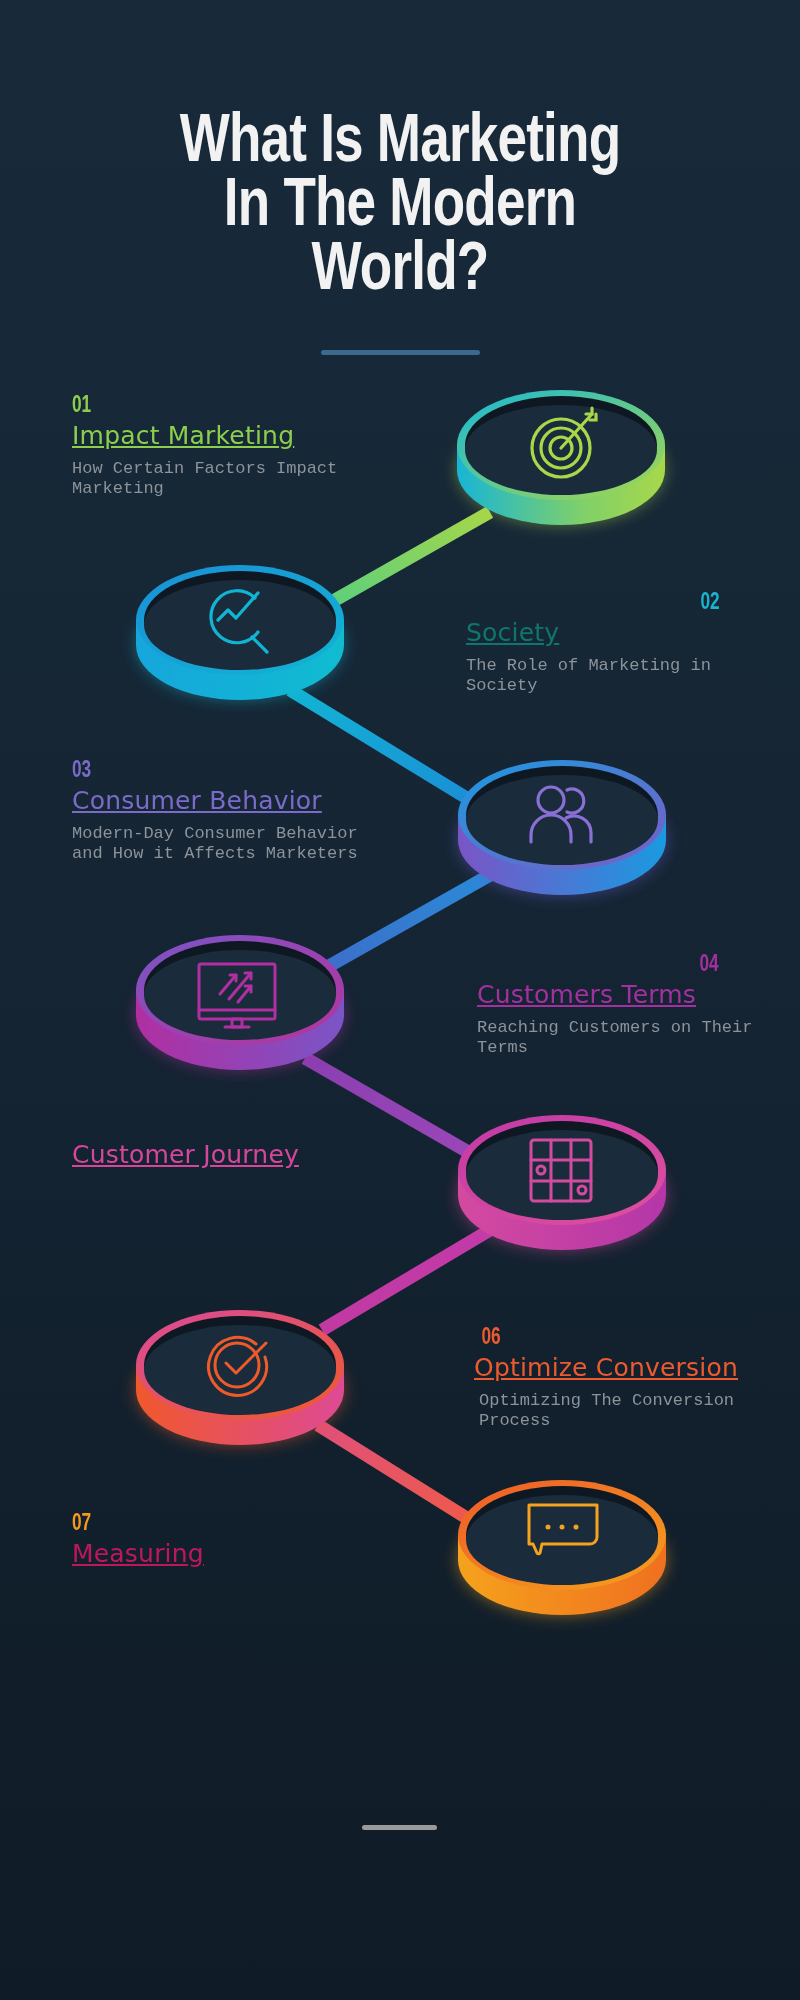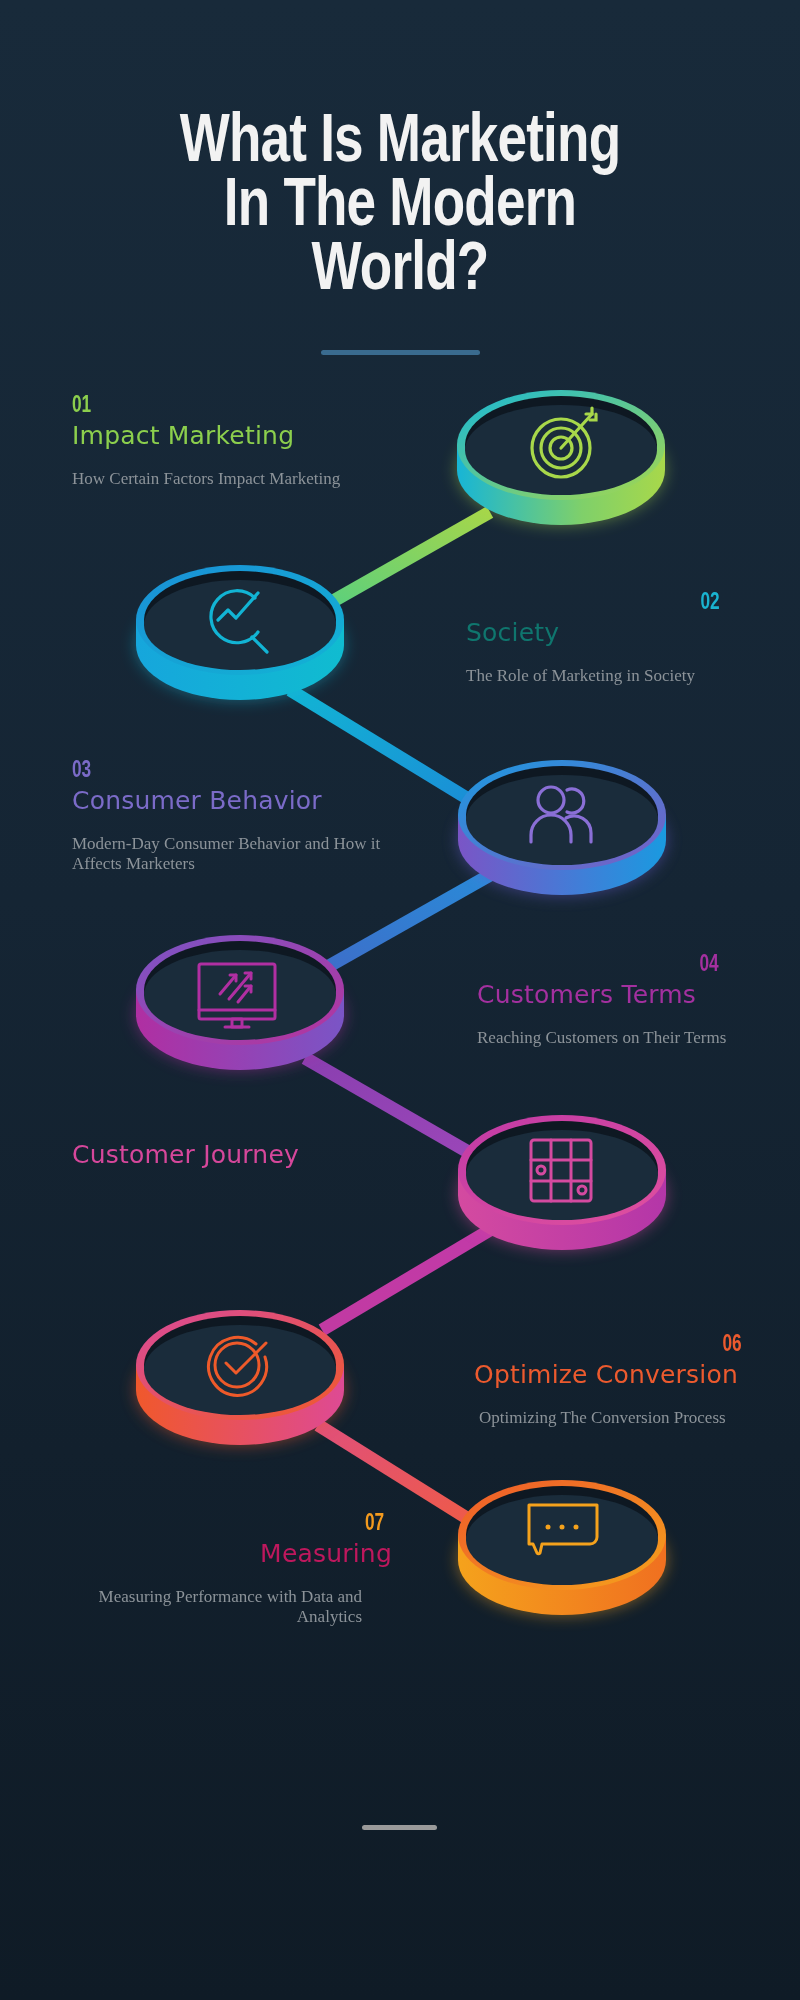--- a/index.html
+++ b/index.html
@@ -26,25 +26,25 @@
   svg.art { position:absolute; left:0; top:0; width:800px; height:2000px; }
   .block { position:absolute; }
   .num {
     font-family:"Liberation Sans Narrow","Liberation Sans", sans-serif;
     font-weight:bold; font-size:24px; line-height:26px;
     display:inline-block; transform:scaleX(0.72); transform-origin:left top;
   }
   .num.right { transform-origin:right top; }
   .heading {
     font-family:"DejaVu Sans", sans-serif; font-size:25px; line-height:30px;
-    white-space:nowrap; letter-spacing:0.2px;
+    white-space:nowrap; letter-spacing:0.2px;text-decoration:underline;
   }
   .sub {
-    font-family:Liberation Serif, serif; color:#8c9399;
-    font-size:17px; line-height:20px; margin-top:18px;
+    font-family:Liberation Mono, monospace; color:#8c9399;
+    font-size:17px; line-height:20px; margin-top:8px;
   }
   .num-wrap { height:30px; }
 </style>
 </head>
 <body>
 
 <div class="title">
   <div>What Is Marketing</div>
   <div>In The Modern</div>
   <div>World?</div>
@@ -280,24 +280,23 @@
   <div class="num-wrap" style="text-align:right; padding-right:58px;"><span class="num right" style="color:#a3309f">04</span></div>
   <div class="heading" style="color:#a3309f">Customers Terms</div>
   <div class="sub" style="width:290px">Reaching Customers on Their Terms</div>
 </div>
 
 <div class="block" style="left:72px; top:1140px; width:340px;">
   <div class="heading" style="color:#d6479b">Customer Journey</div>
 </div>
 
 <div class="block" style="left:474px; top:1323px; width:320px;">
-  <div class="num-wrap" style="text-align:right; padding-right:52px;margin-top:7px;"><span class="num right" style="color:#ec5a2e">06</span></div>
+  <div class="num-wrap" style="padding-right:52px;"><span class="num right" style="color:#ec5a2e">06</span></div>
   <div class="heading" style="color:#ec5a2e">Optimize Conversion</div>
   <div class="sub" style="width:280px; margin-left:5px;">Optimizing The Conversion Process</div>
 </div>
 
-<div class="block" style="left:72px; top:1509px; width:320px;text-align:right;">
+<div class="block" style="left:72px; top:1509px; width:320px;">
   <div class="num-wrap"><span class="num" style="color:#f39a1e">07</span></div>
   <div class="heading" style="color:#be185d">Measuring</div>
-  <div class="sub" style="width:290px">Measuring Performance with Data and Analytics</div>
 </div>
 
 <div class="bottom-bar"></div>
 
 </body></html>

